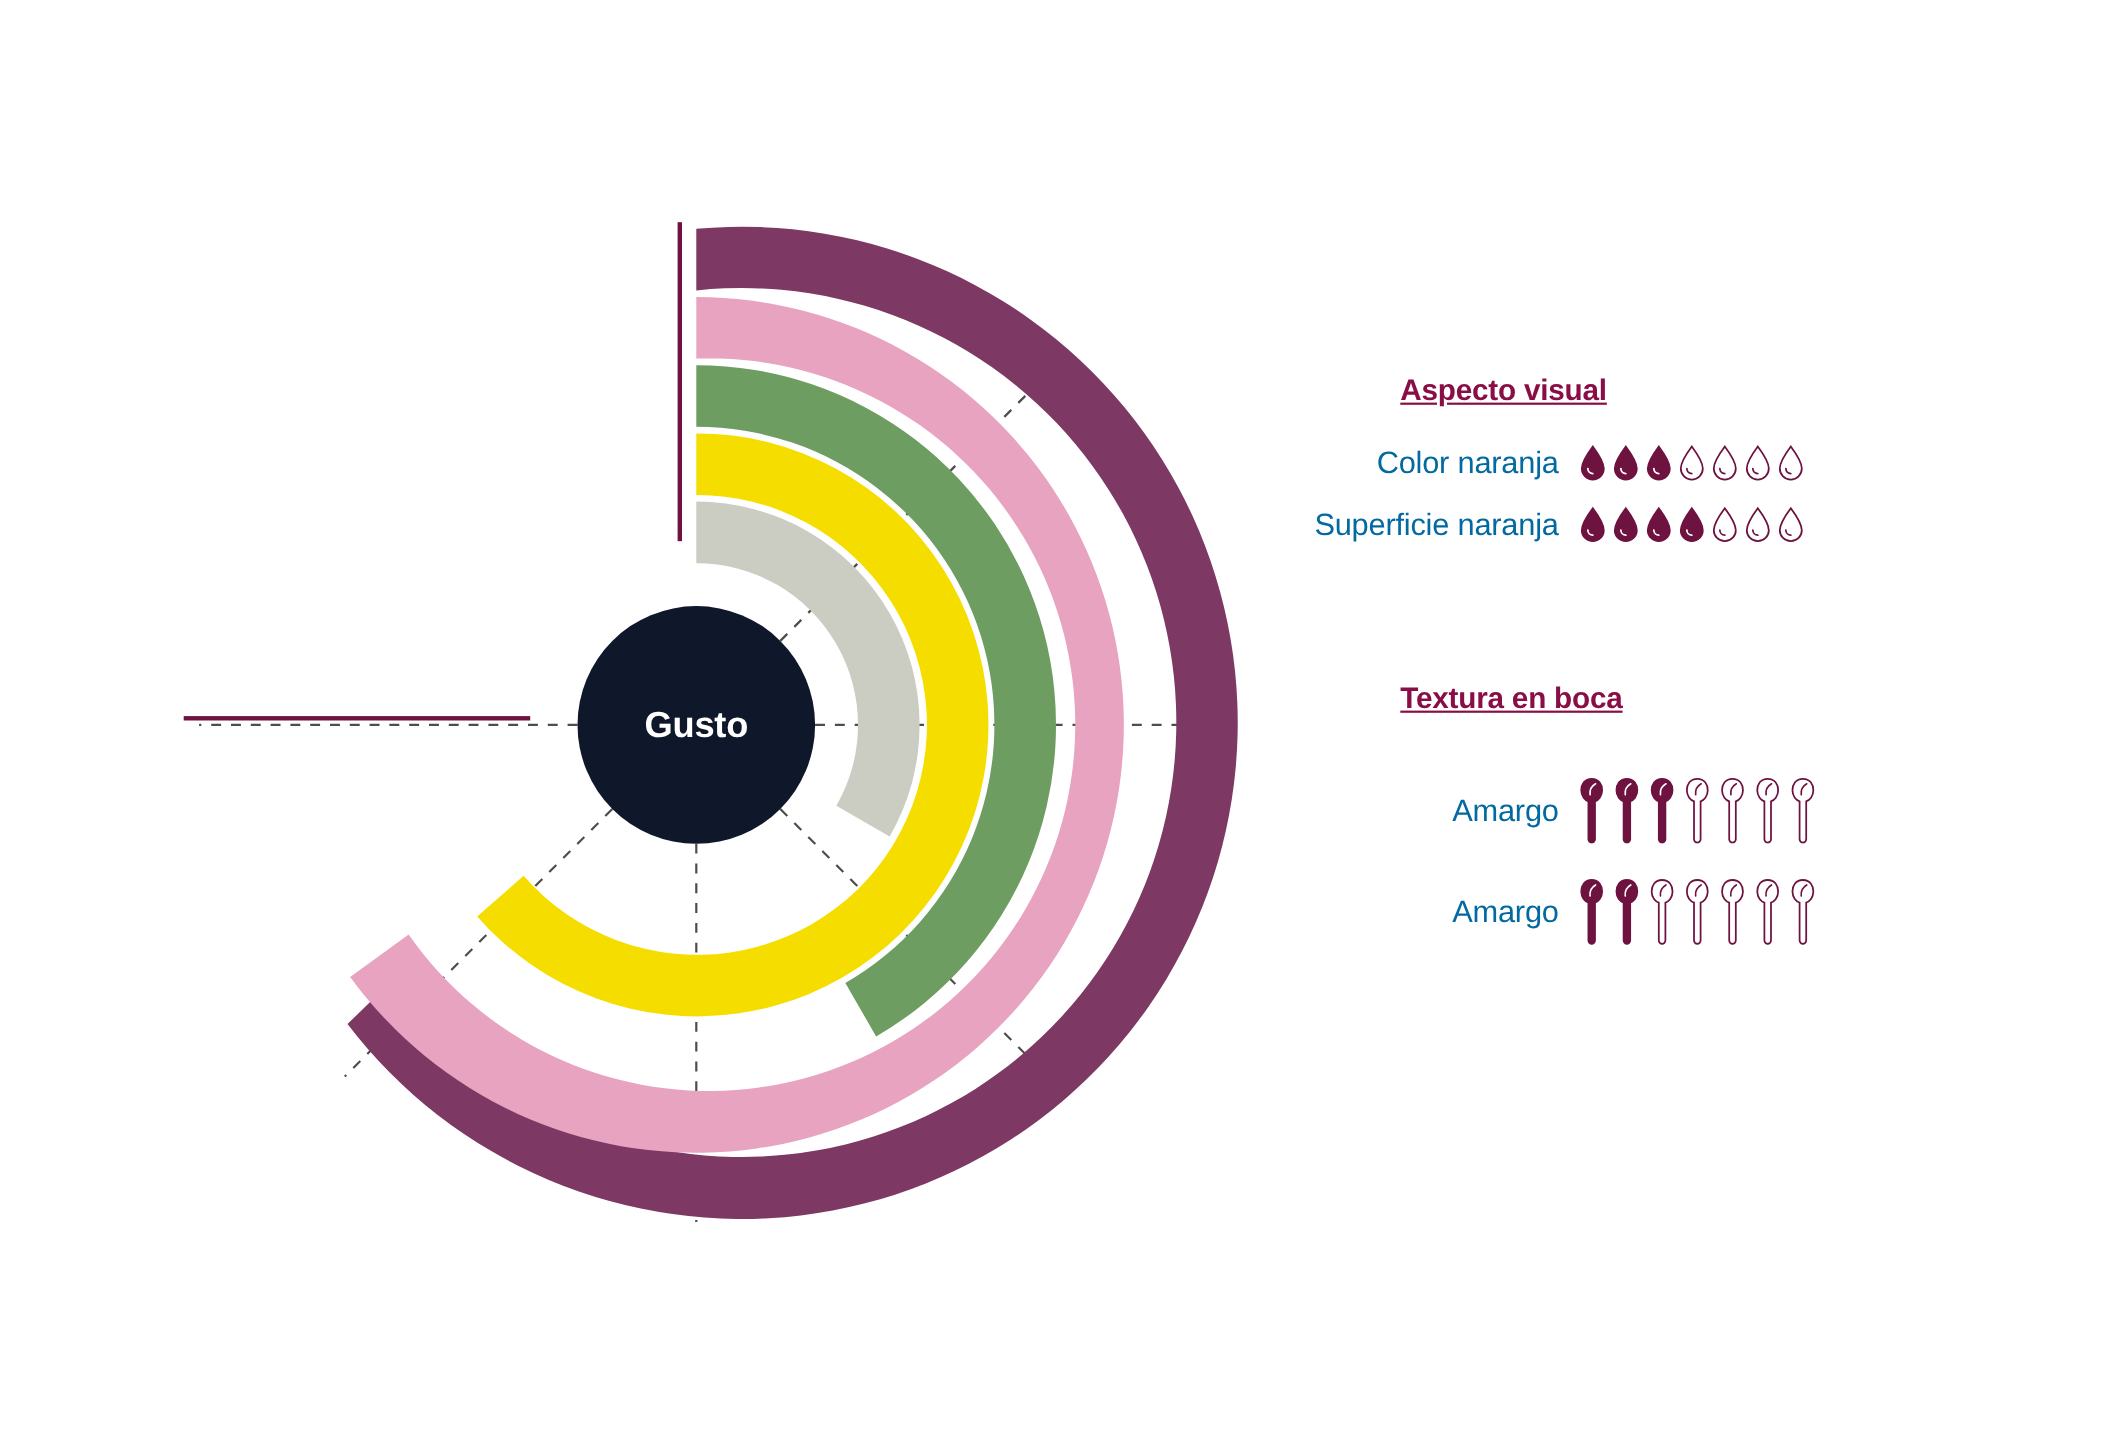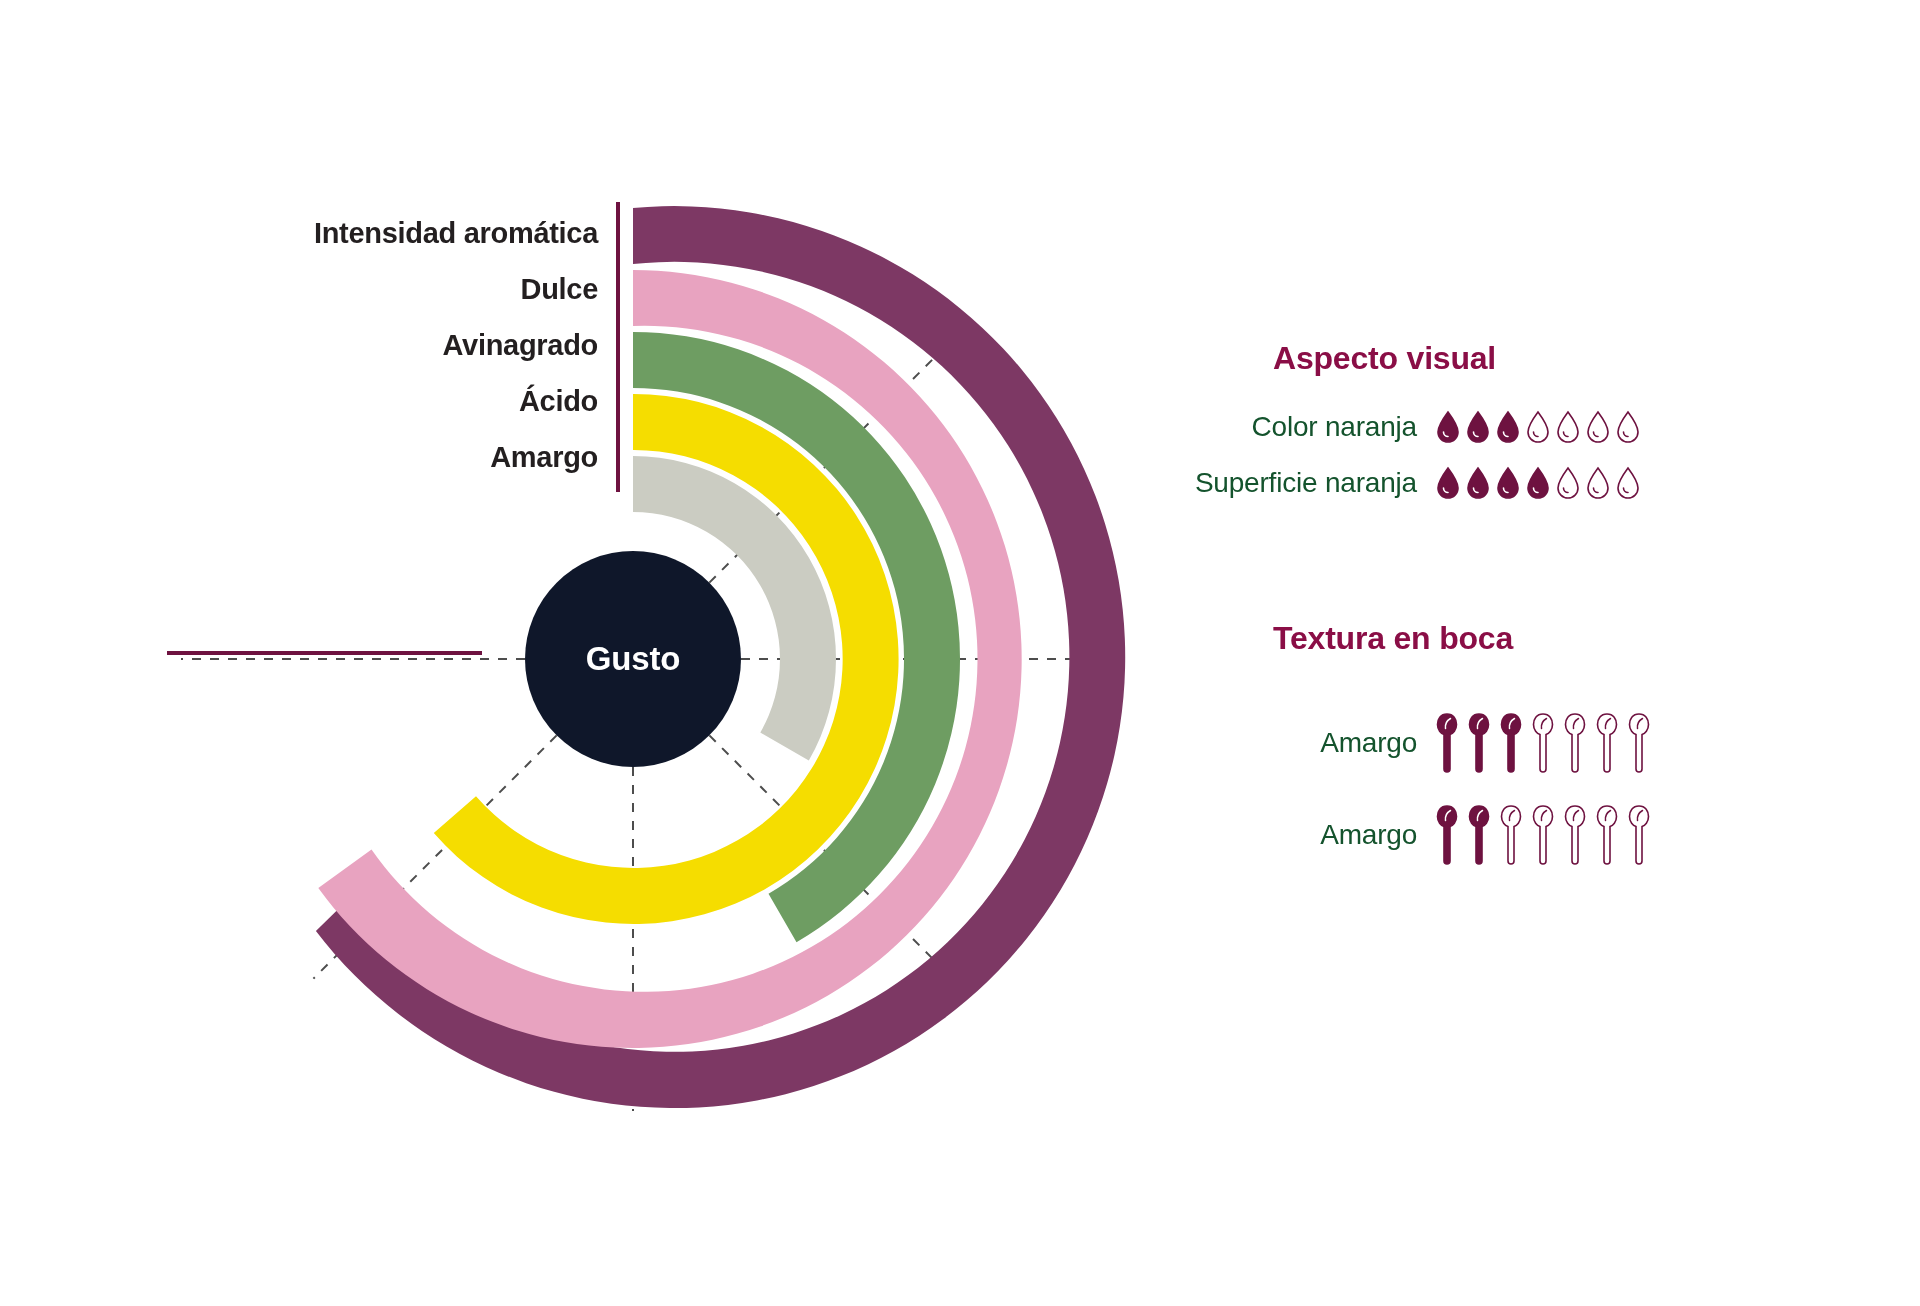--- a/index.html
+++ b/index.html
@@ -102,39 +102,40 @@
     top: 0;
     width: 760px;
     height: 1306px;
   }
   .legend-group { position: absolute; }
   #group-aspecto { left: 0; top: 340px; width: 760px; }
   #group-textura { left: 0; top: 620px; width: 760px; }
 
   .group-title {
     color: #8A0E46;
-    font-size: 32px;
+    font-size: 27px;
     font-weight: bold;
     letter-spacing: -0.2px;
     padding-left: 113px;
     margin-bottom: 22px;
+    text-decoration: underline;
   }
   #group-textura .group-title { margin-bottom: 40px; }
 
   .legend-row {
     display: flex;
     align-items: center;
     height: 56px;
   }
   #group-textura .legend-row { height: 92px; }
 
   .legend-row-label {
     width: 257px;
     text-align: right;
-    color: #14532d;
+    color: #0369a1;
     font-size: 28px;
     letter-spacing: -0.2px;
     padding-right: 18px;
     white-space: nowrap;
   }
   .rating {
     display: flex;
     align-items: center;
     gap: 4px;
   }
@@ -185,27 +186,20 @@
 
       <path fill="#CBCCC2" d="M 633 456
                A 203 203 0 0 1 808.8 760.5
                L 760.3 732.5
                A 147 147 0 0 0 633 512
                Z"></path>
     </svg>
 
     <div id="axis-rule"></div>
 
-    <div id="axis-labels">
-      <div class="axis-label">Intensidad aromática</div>
-      <div class="axis-label">Dulce</div>
-      <div class="axis-label">Avinagrado</div>
-      <div class="axis-label">Ácido</div>
-      <div class="axis-label">Amargo</div>
-    </div>
 
     <div id="gusto-rule"></div>
 
     <div id="gusto-bubble">
       <span class="bubble-text">Gusto</span>
     </div>
   </div>
 
   <div id="legend-panel">
 

